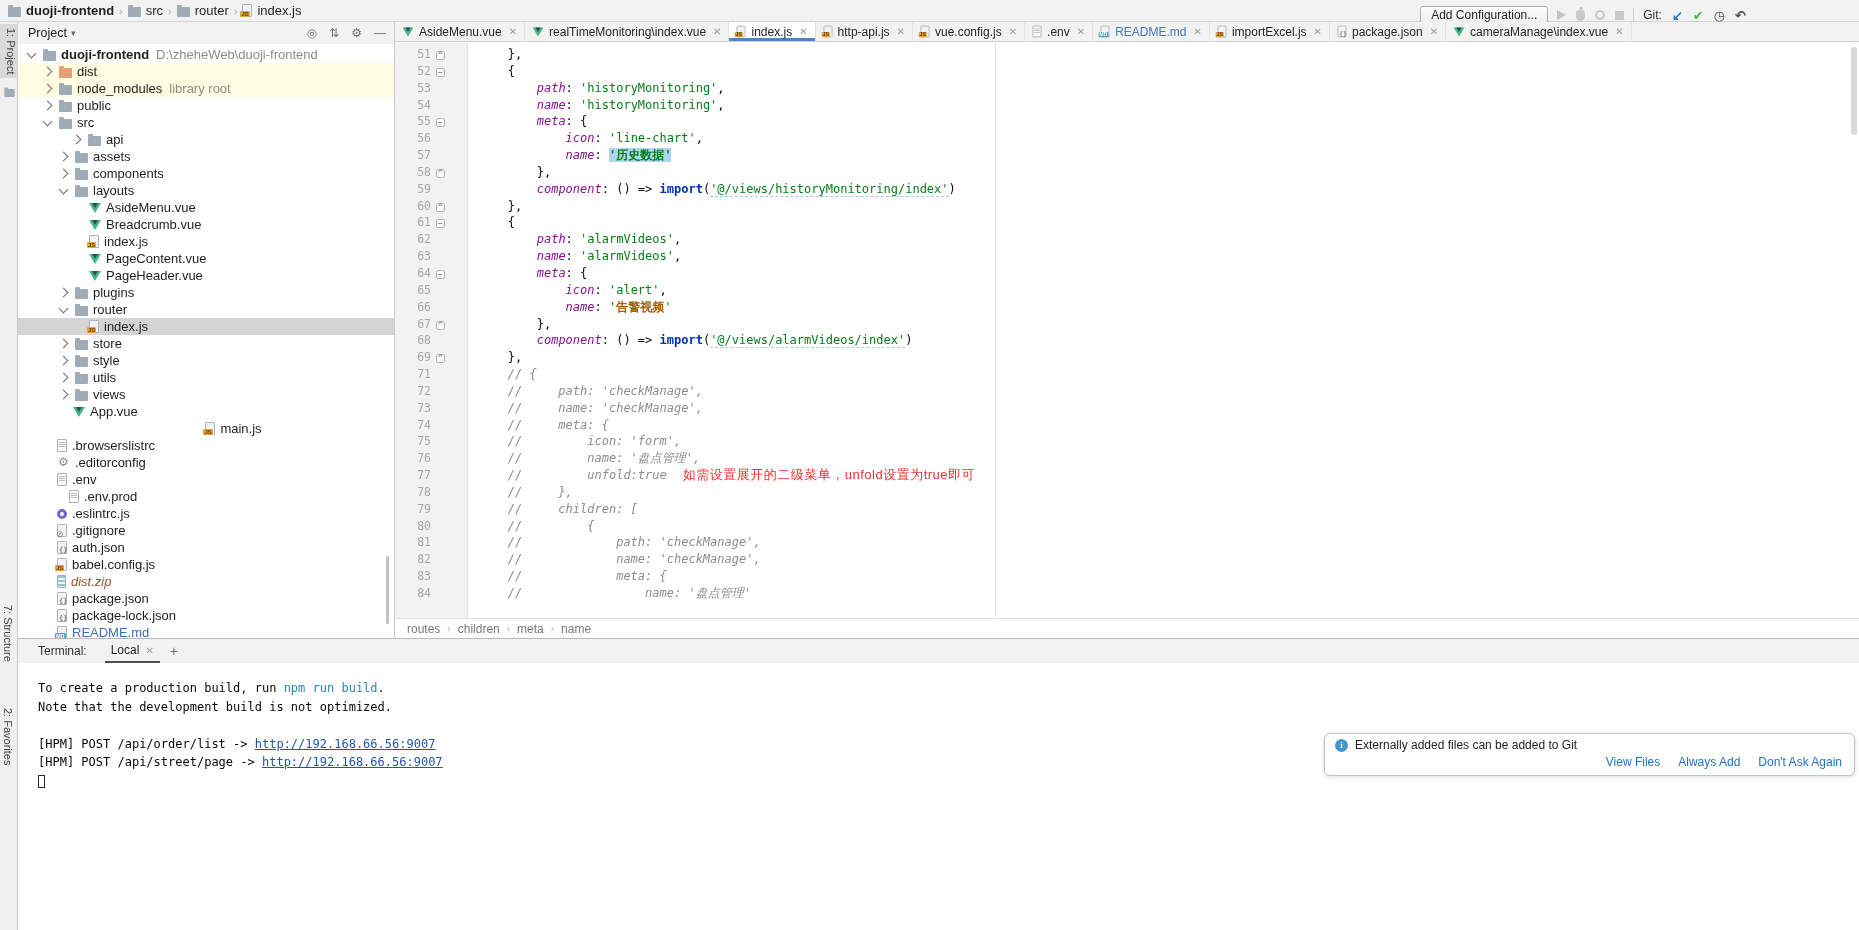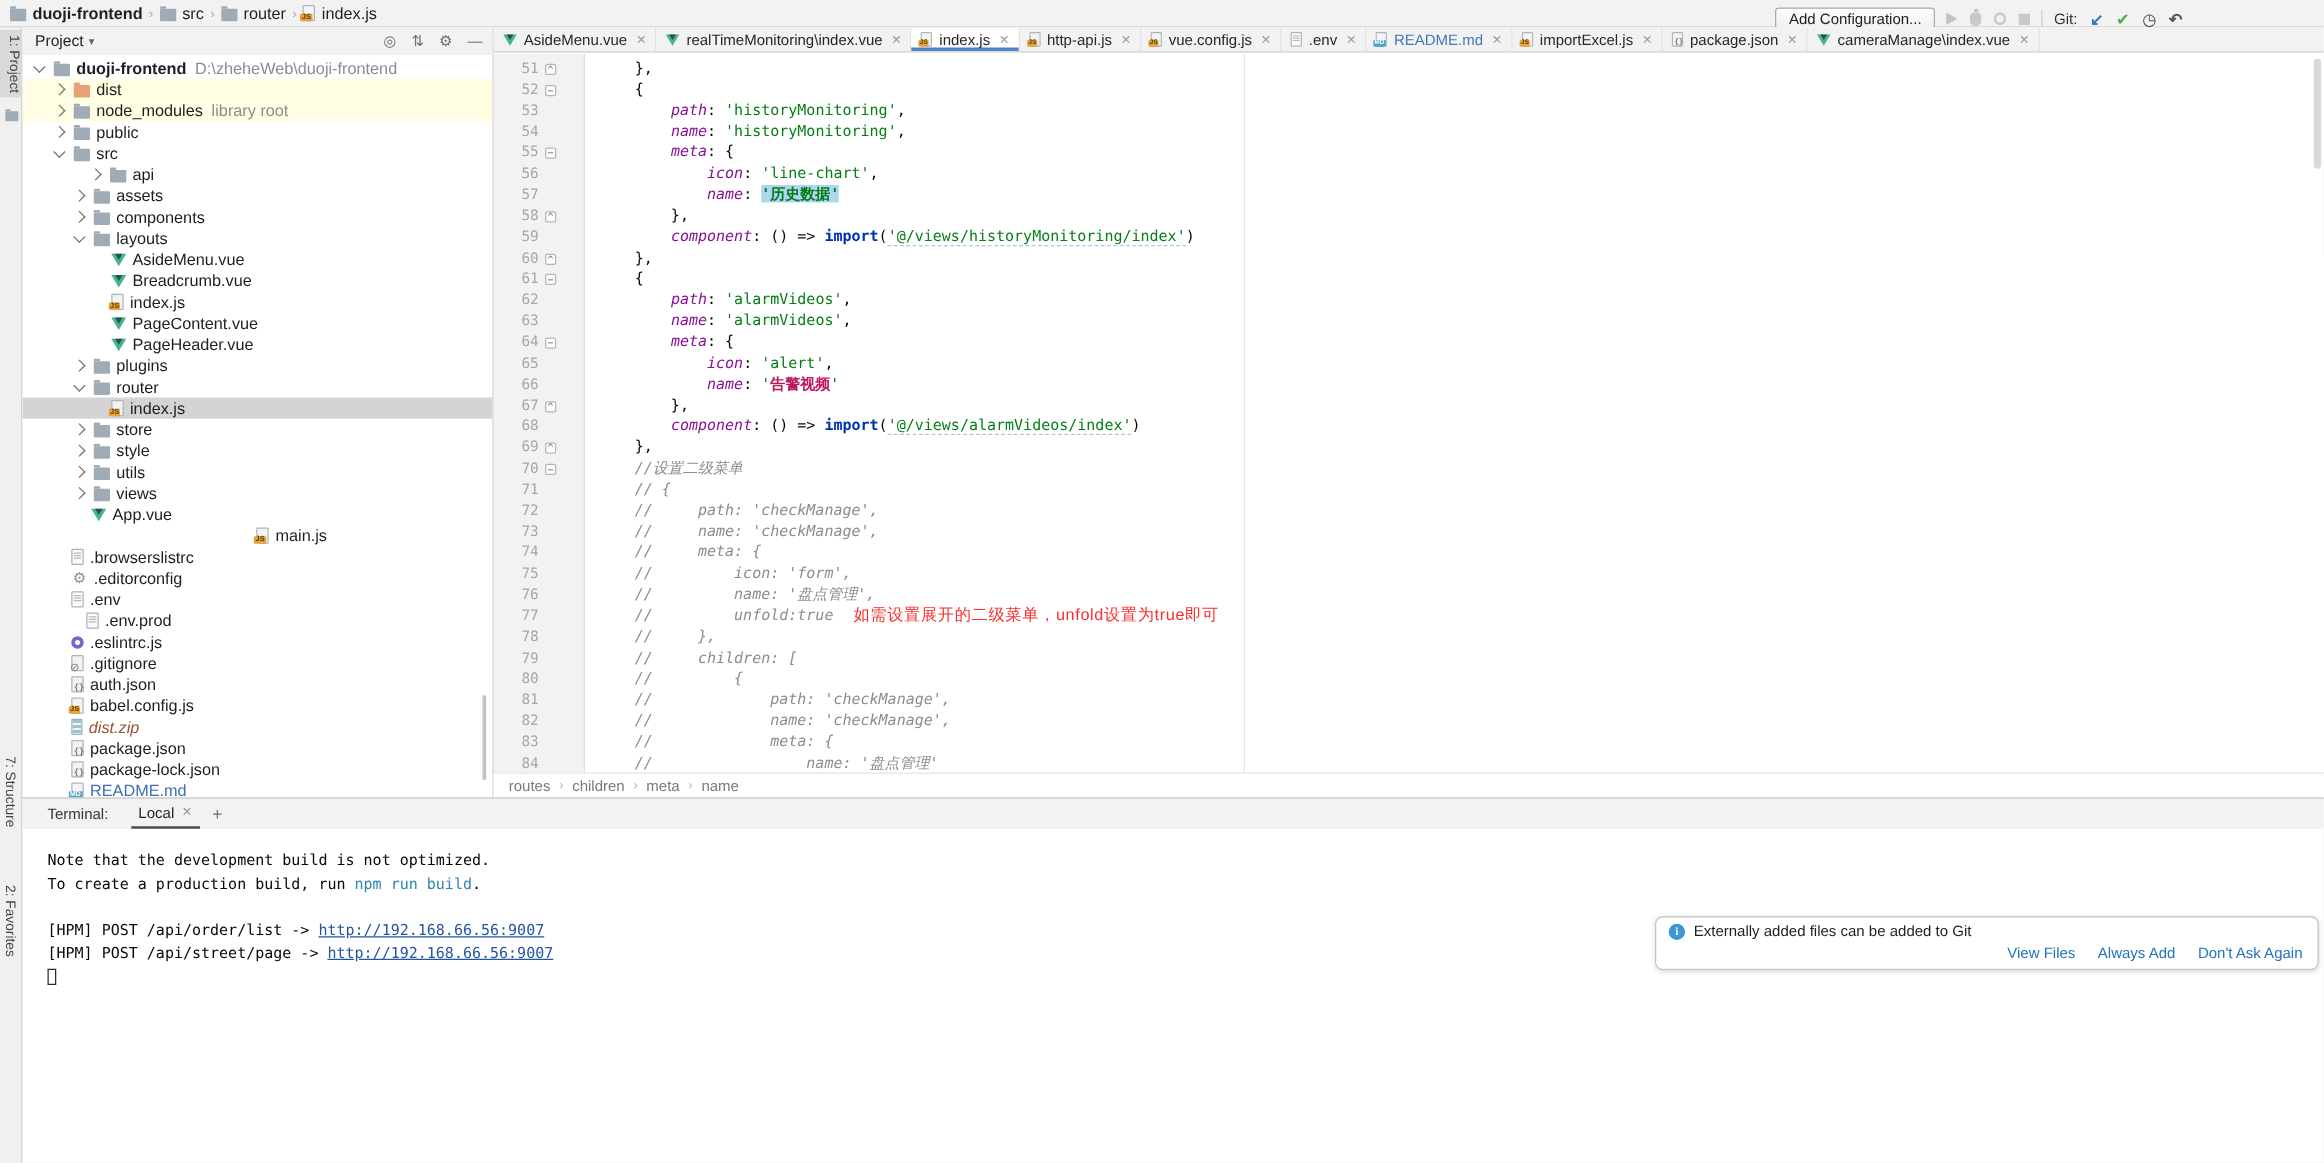--- a/index.html
+++ b/index.html
@@ -112,21 +112,21 @@
   .cl { height:16.85px; line-height:16.85px; white-space:pre;
         font-family:"DejaVu Sans Mono",monospace; font-size:12px; }
   .cl .num { display:inline-block; width:36px; text-align:right; color:#a7a7a7;
              font-size:11.5px; vertical-align:top; }
   .cl .foldc { display:inline-block; width:19px; text-align:center; vertical-align:top; }
   .fbox { display:inline-block; width:9px; height:9px; line-height:7px; border:1px solid #b5b5b5;
           background:#fff; font-size:8px; color:#666; text-align:center; border-radius:2px; }
   .pl  { color:#080808; }
   .pr  { color:#871094;font-style:italic; }
   .st  { color:#067d17; }
-  .stb { color:#be185d; font-weight:bold; }
+  .stb { color:#a16207; font-weight:bold; }
   .kw  { color:#0033b3; font-weight:bold; }
   .cm  { color:#8c8c8c; font-style:italic; }
   .sel { background:#aed5f2; color:#067d17; font-weight:bold; }
   .ref { color:#067d17; border-bottom:1px dashed #a9c9e2; }
   .an  { font-family:"Liberation Sans",sans-serif; font-style:normal; font-size:13px;
          color:#fb2d2d; margin-left:16px; letter-spacing:0.5px; }
   #editor-scroll-thumb { position:absolute; right:2px; top:4px; width:6px; height:88px;
                          background:#d9d9d9; border-radius:3px; }
   #editor-breadcrumb { position:absolute; left:0; bottom:0; right:0; height:20px; background:#fff;
                        border-top:1px solid #e3e3e3; display:flex; align-items:center; gap:7px;
@@ -509,21 +509,20 @@
           <div class="cl"><span class="num">60</span><span class="foldc"><span class="fbox">^</span></span><span class="pl">        },</span></div>
           <div class="cl"><span class="num">61</span><span class="foldc"><span class="fbox">−</span></span><span class="pl">        {</span></div>
           <div class="cl"><span class="num">62</span><span class="foldc"></span><span class="pl">            </span><span class="pr">path</span><span class="pl">: </span><span class="st">'alarmVideos'</span><span class="pl">,</span></div>
           <div class="cl"><span class="num">63</span><span class="foldc"></span><span class="pl">            </span><span class="pr">name</span><span class="pl">: </span><span class="st">'alarmVideos'</span><span class="pl">,</span></div>
           <div class="cl"><span class="num">64</span><span class="foldc"><span class="fbox">−</span></span><span class="pl">            </span><span class="pr">meta</span><span class="pl">: {</span></div>
           <div class="cl"><span class="num">65</span><span class="foldc"></span><span class="pl">                </span><span class="pr">icon</span><span class="pl">: </span><span class="st">'alert'</span><span class="pl">,</span></div>
           <div class="cl"><span class="num">66</span><span class="foldc"></span><span class="pl">                </span><span class="pr">name</span><span class="pl">: </span><span class="st">'</span><span class="stb">告警视频</span><span class="st">'</span></div>
           <div class="cl"><span class="num">67</span><span class="foldc"><span class="fbox">^</span></span><span class="pl">            },</span></div>
           <div class="cl"><span class="num">68</span><span class="foldc"></span><span class="pl">            </span><span class="pr">component</span><span class="pl">: () =&gt; </span><span class="kw">import</span><span class="pl">(</span><span class="ref">'@/views/alarmVideos/index'</span><span class="pl">)</span></div>
           <div class="cl"><span class="num">69</span><span class="foldc"><span class="fbox">^</span></span><span class="pl">        },</span></div>
-          <div class="cl"><span class="num">70</span><span class="foldc"><span class="fbox">−</span></span><span class="cm">        //设置二级菜单</span></div>
           <div class="cl"><span class="num">71</span><span class="foldc"></span><span class="cm">        // {</span></div>
           <div class="cl"><span class="num">72</span><span class="foldc"></span><span class="cm">        //     path: 'checkManage',</span></div>
           <div class="cl"><span class="num">73</span><span class="foldc"></span><span class="cm">        //     name: 'checkManage',</span></div>
           <div class="cl"><span class="num">74</span><span class="foldc"></span><span class="cm">        //     meta: {</span></div>
           <div class="cl"><span class="num">75</span><span class="foldc"></span><span class="cm">        //         icon: 'form',</span></div>
           <div class="cl"><span class="num">76</span><span class="foldc"></span><span class="cm">        //         name: '盘点管理',</span></div>
           <div class="cl"><span class="num">77</span><span class="foldc"></span><span class="cm">        //         unfold:true</span><span class="an">如需设置展开的二级菜单，unfold设置为true即可</span></div>
           <div class="cl"><span class="num">78</span><span class="foldc"></span><span class="cm">        //     },</span></div>
           <div class="cl"><span class="num">79</span><span class="foldc"></span><span class="cm">        //     children: [</span></div>
           <div class="cl"><span class="num">80</span><span class="foldc"></span><span class="cm">        //         {</span></div>
@@ -548,22 +547,22 @@
   <div id="terminal">
     <div id="term-header">
       <span>Terminal:</span>
       <span id="term-tab">
         <span>Local</span>
         <span class="tclose">✕</span>
       </span>
       <span id="term-plus">+</span>
     </div>
     <div id="term-lines">
+        <div class="tl"><span class="pl">To create a production build, run </span><span class="cmd">npm run build</span><span class="pl">.</span></div>
         <div class="tl"><span class="pl">Note that the development build is not optimized.</span></div>
-        <div class="tl"><span class="pl">To create a production build, run </span><span class="cmd">npm run build</span><span class="pl">.</span></div>
         <div class="tl">&nbsp;</div>
         <div class="tl"><span class="pl">[HPM] POST /api/order/list -&gt; </span><a class="tlink">http://192.168.66.56:9007</a></div>
         <div class="tl"><span class="pl">[HPM] POST /api/street/page -&gt; </span><a class="tlink">http://192.168.66.56:9007</a></div>
         <div class="tl"><span class="cursor"></span></div>
       </div>
   </div>
 
   <div id="notif">
     <div id="notif-row1">
       <span class="info-ic">i</span>

